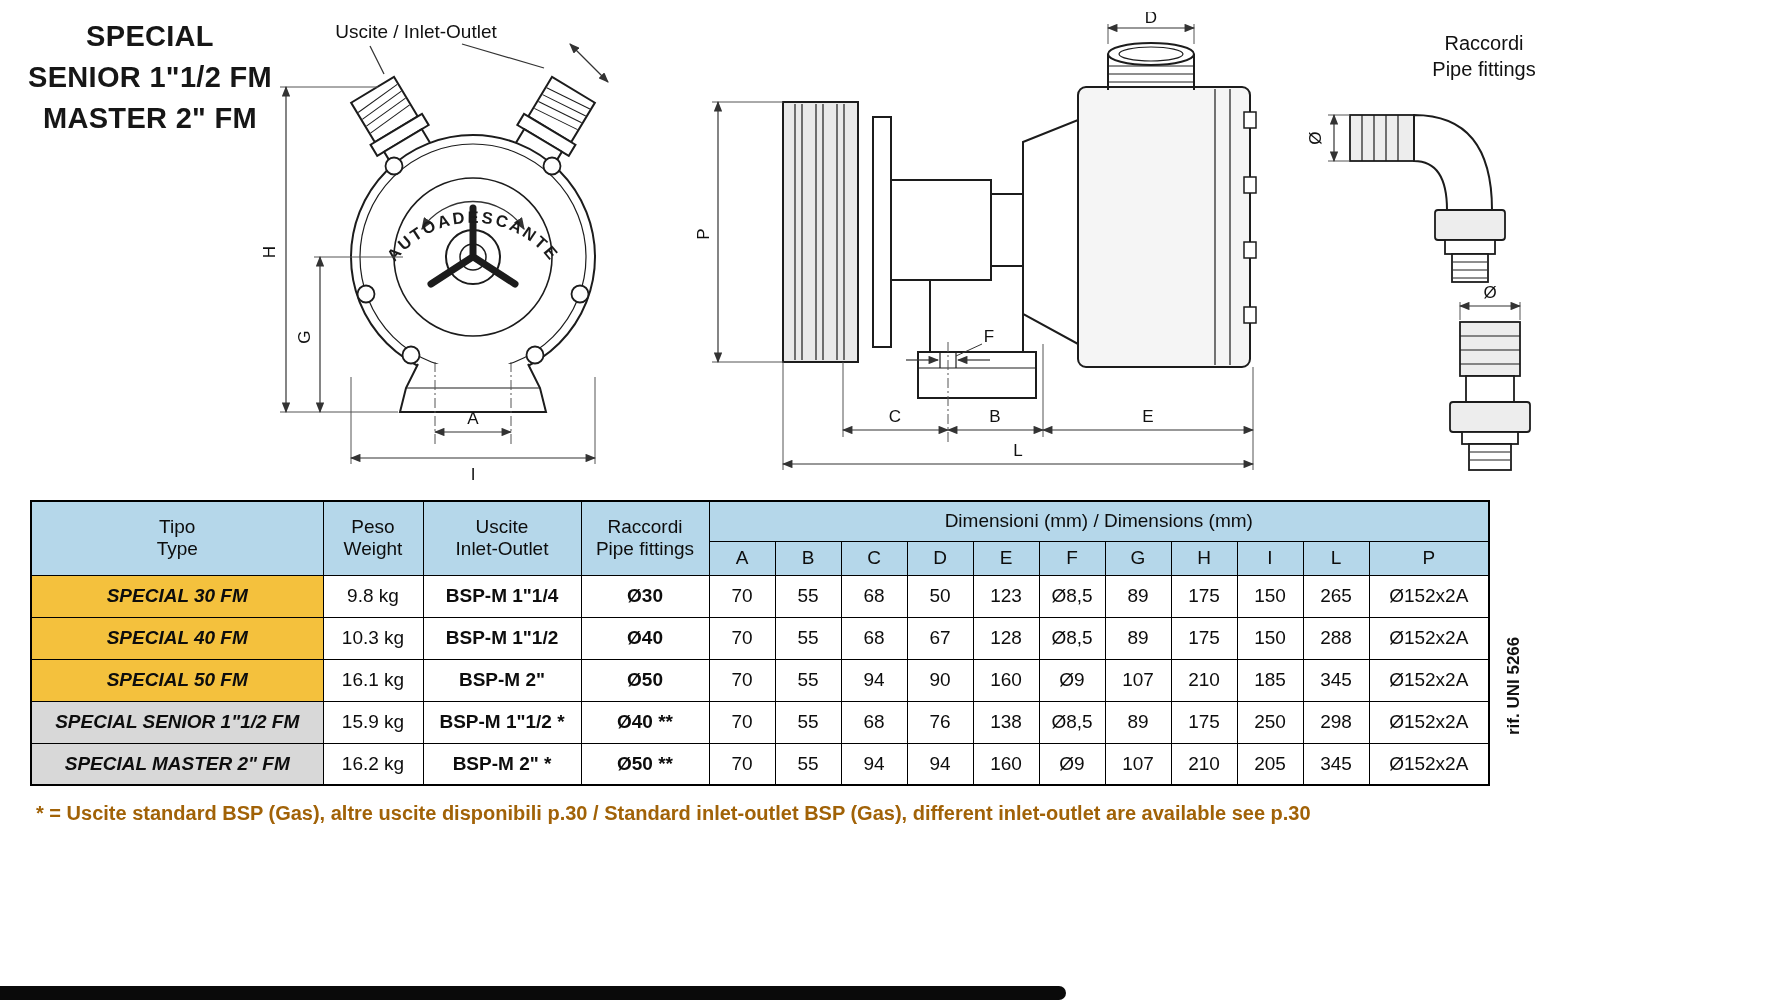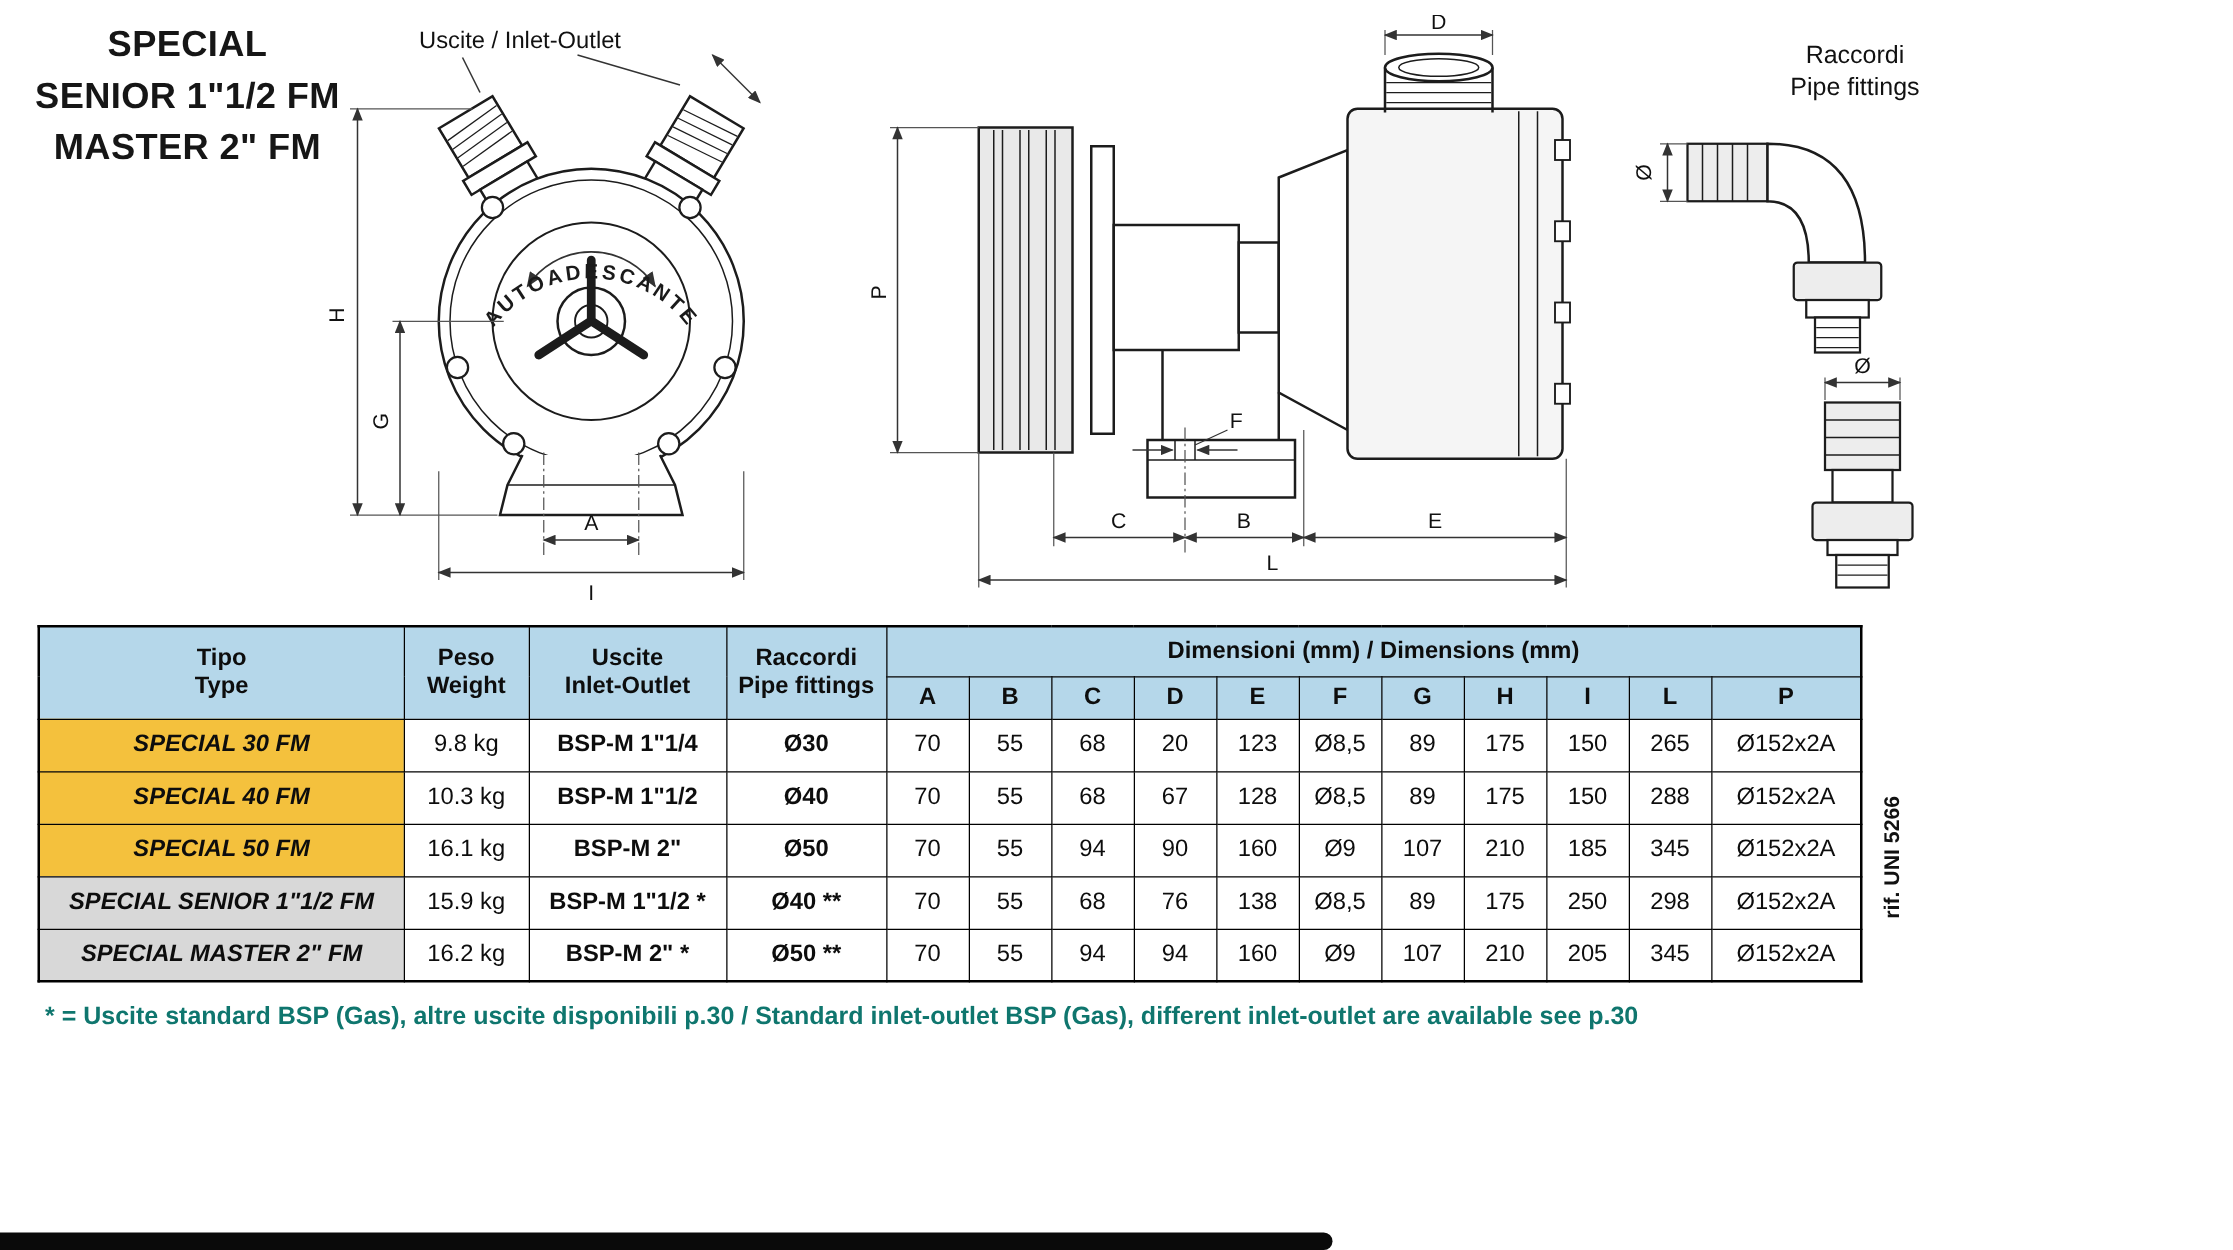--- a/index.html
+++ b/index.html
@@ -8,35 +8,35 @@
 
   .title-block { position:absolute; left:28px; top:16px; width:244px; text-align:center;
                  font-weight:bold; font-size:29px; line-height:1.42; color:#161616; letter-spacing:.3px; }
 
   .drawing { position:absolute; }
   svg { font-family:"Liberation Sans", sans-serif; }
   .dimtxt { font-size:17px; fill:#111; }
 
   table.spec { position:absolute; left:30px; top:500px; border-collapse:collapse; table-layout:fixed; border:2.5px solid #000; }
   table.spec th, table.spec td { border:1.5px solid #000; text-align:center; vertical-align:middle; padding:0 3px; color:#0d0d0d; }
-  .hd { background:#b5d7ea; font-weight:bold; font-size:19px; line-height:1.15; }
+  .hd { background:#b5d7ea; font-weight:normal; font-size:19px; line-height:1.15; }
   thead tr.r1 { height:40px; }
   thead tr.r2 { height:34px; }
   tbody tr { height:42px; font-size:19px; }
   td.tipo { font-weight:bold;font-style:italic; }
   td.tipo.y { background:#f4c13d; }
   td.tipo.g { background:#d8d8d8; }
   td.uscite, td.racc { font-weight:bold; }
 
   .side-note { position:absolute; left:1501px; top:585px; height:202px; width:26px;
                display:flex; align-items:center; justify-content:center;
                writing-mode:vertical-rl; transform:rotate(180deg);
                font-size:17px; font-weight:600; color:#111; }
 
-  .footnote { position:absolute; left:36px; font-size:20px; font-weight:600; color:#0f766e; }
+  .footnote { position:absolute; left:36px; font-size:20px; font-weight:600; color:#a16207; }
   .fn1 { top:802px; } .fn2 { top:838px; }
 
   .bottom-bar { position:absolute; left:0; top:986px; width:1066px; height:14px;
                 background:#0a0a0a; border-radius:0 7px 7px 0; }
 </style>
 </head>
 <body>
 
 <div class="page">
 
@@ -312,21 +312,21 @@
     </thead>
     <tbody>
       <tr>
         <td class="tipo y">SPECIAL 30 FM</td>
         <td>9.8 kg</td>
         <td class="uscite">BSP-M 1"1/4</td>
         <td class="racc">Ø30</td>
         <td>70</td>
         <td>55</td>
         <td>68</td>
-        <td>20</td>
+        <td>50</td>
         <td>123</td>
         <td>Ø8,5</td>
         <td>89</td>
         <td>175</td>
         <td>150</td>
         <td>265</td>
         <td>Ø152x2A</td>
       </tr>
       <tr>
         <td class="tipo y">SPECIAL 40 FM</td>

